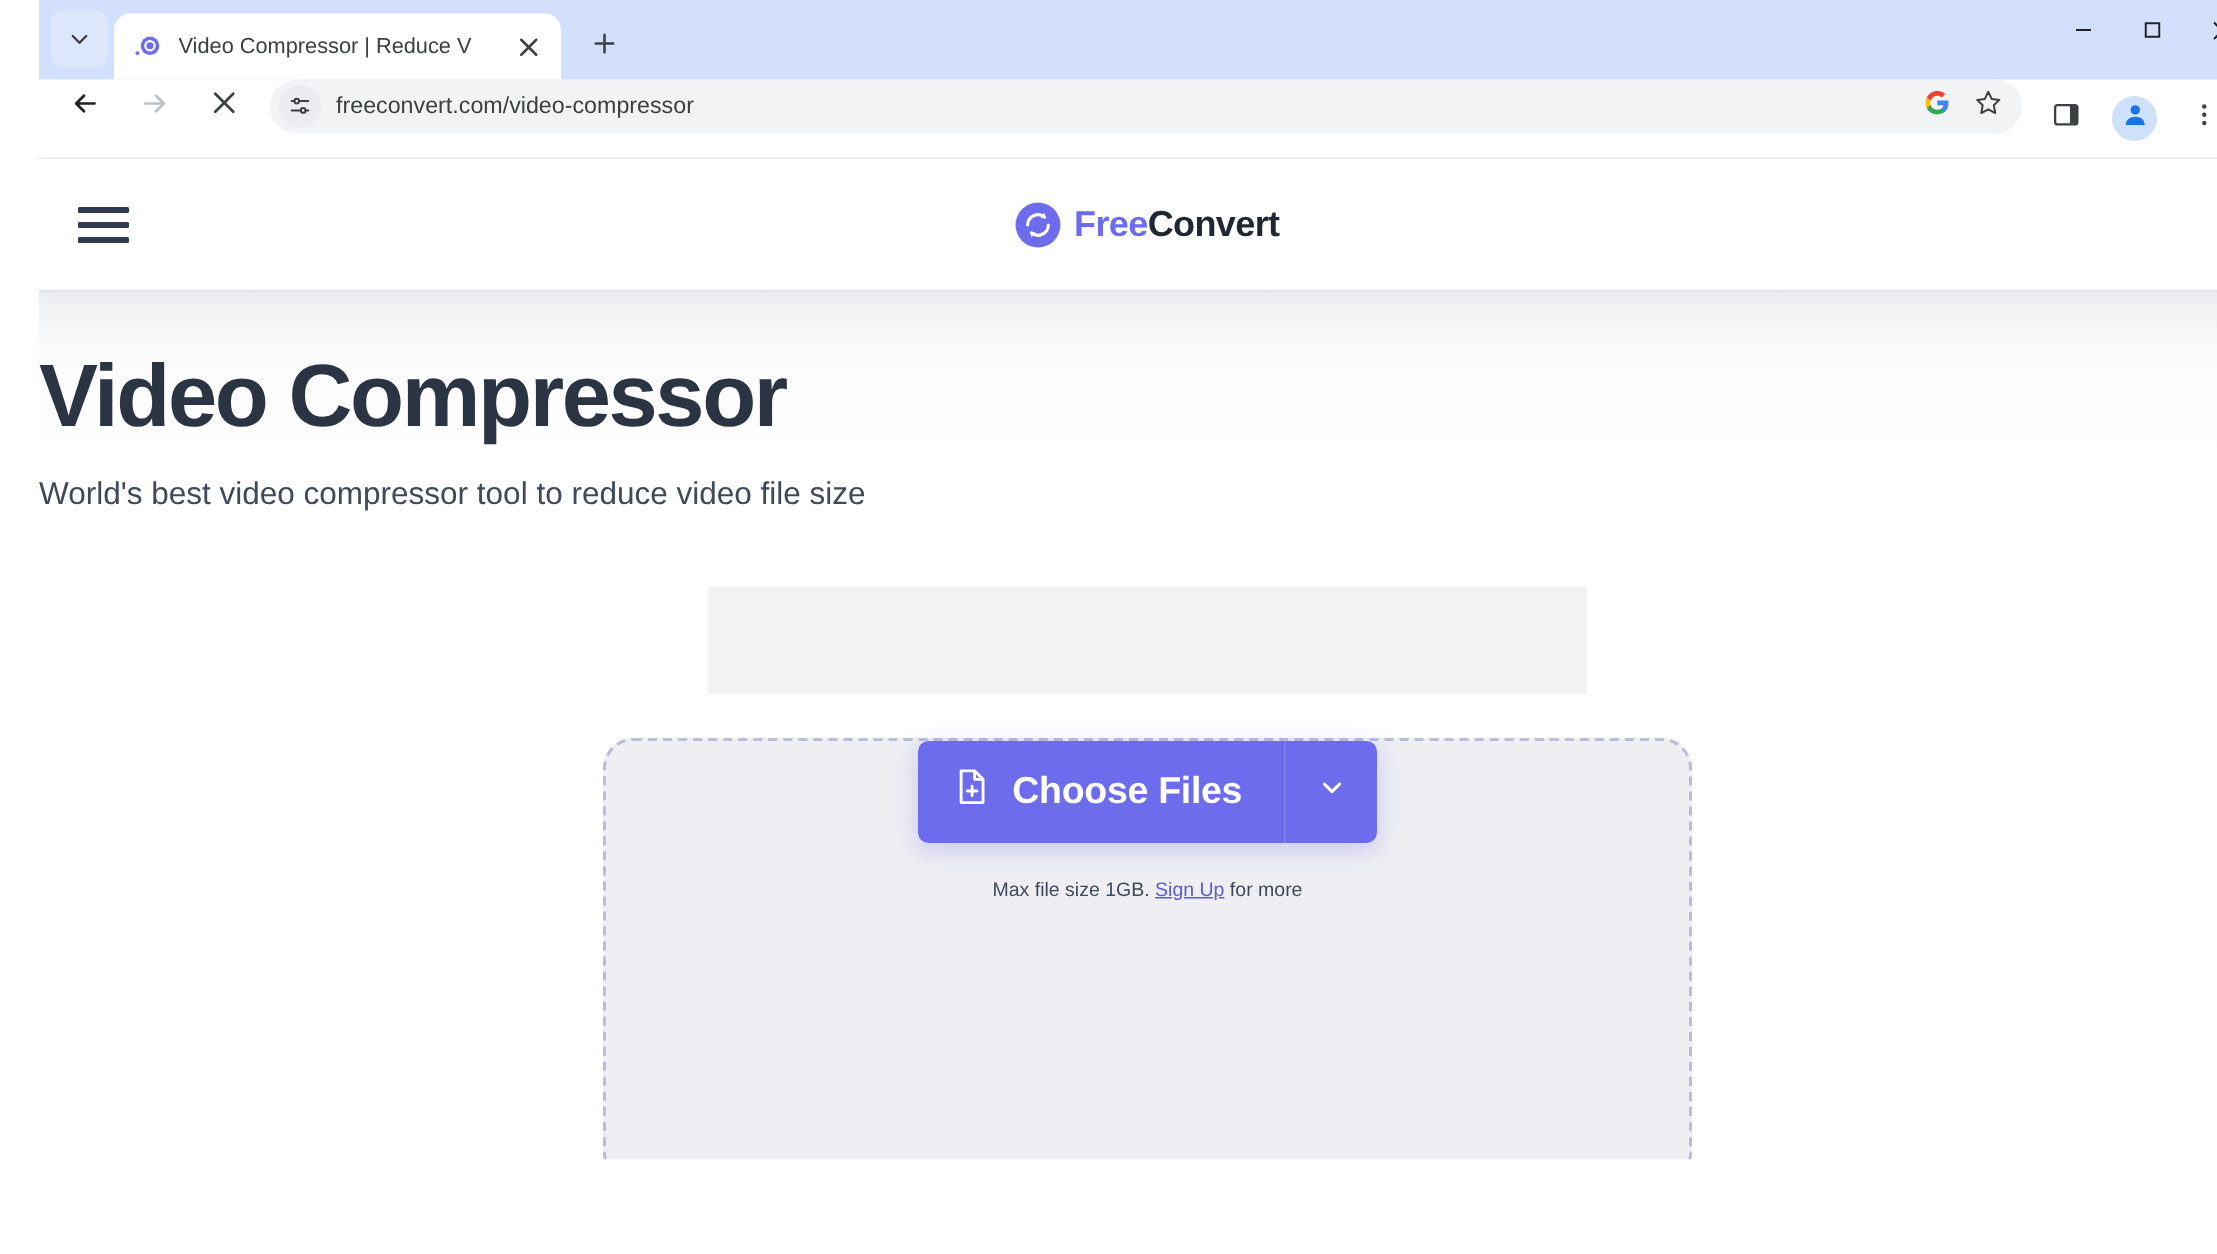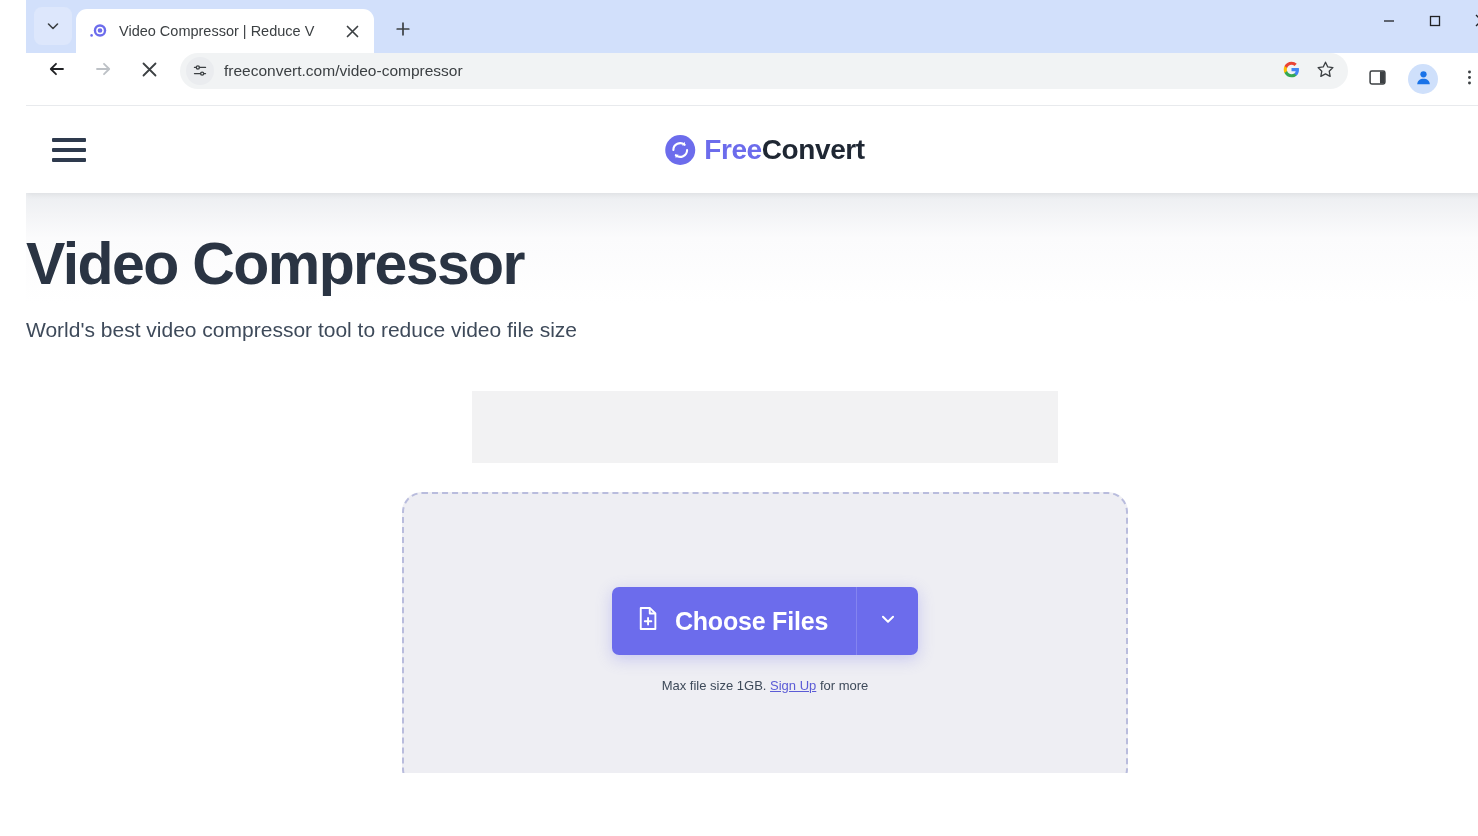--- a/index.html
+++ b/index.html
@@ -242,21 +242,21 @@
     cursor: pointer;
   }
   .brand-mark {
     width: 30px; height: 30px;
     border-radius: 50%;
     background: #6c6cec;
     display: flex; align-items: center; justify-content: center;
     margin-right: 9px;
   }
   .brand-text {
-    font-size: 28px;
+    font-size: 24px;
     font-weight: bold;
     letter-spacing: -0.4px;
     white-space: nowrap;
   }
   .brand-free { color: #6c6cec; }
   .brand-convert { color: #1f2733; }
 
   .page-body {
     position: absolute;
     top: 87px;
@@ -296,21 +296,21 @@
   .dropzone {
     width: 726px;
     height: 297px;
     margin: 29px auto 0;
     border: 2px dashed #b9bcdd;
     border-radius: 20px;
     background: #eeeef3;
     display: flex;
     flex-direction: column;
     align-items: center;
-    justify-content: center;
+    justify-content: flex-start;
     cursor: pointer;
   }
 
   .choose-wrap {
     display: flex;
     border-radius: 7px;
     overflow: hidden;
     box-shadow: 0 4px 16px rgba(108,108,236,0.30);
   }
 

